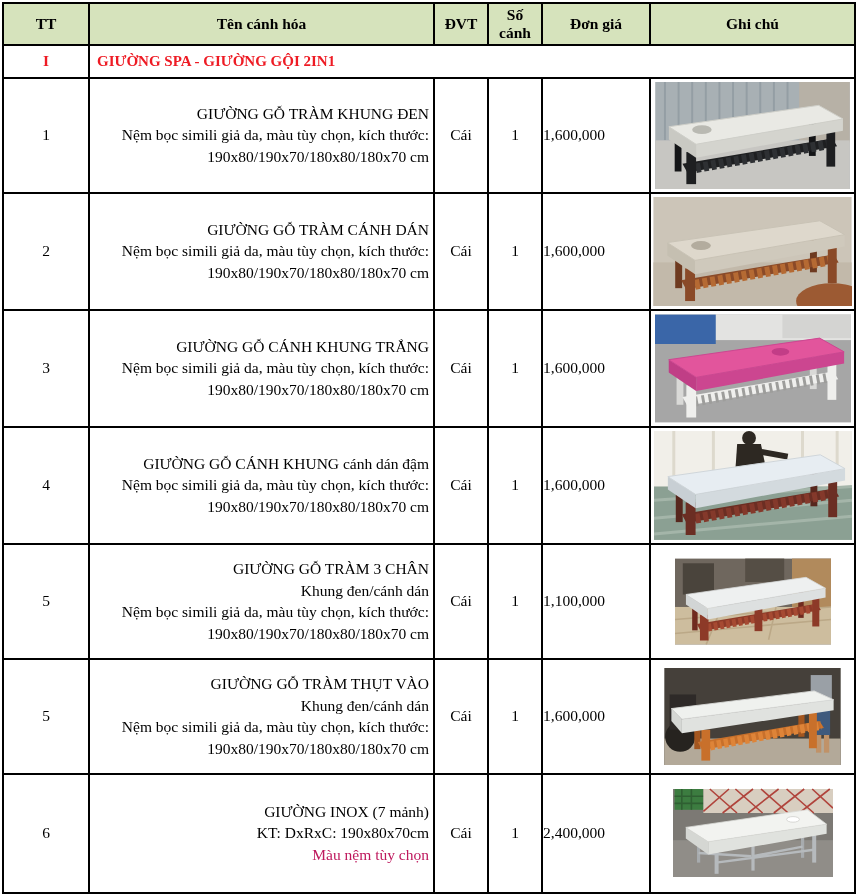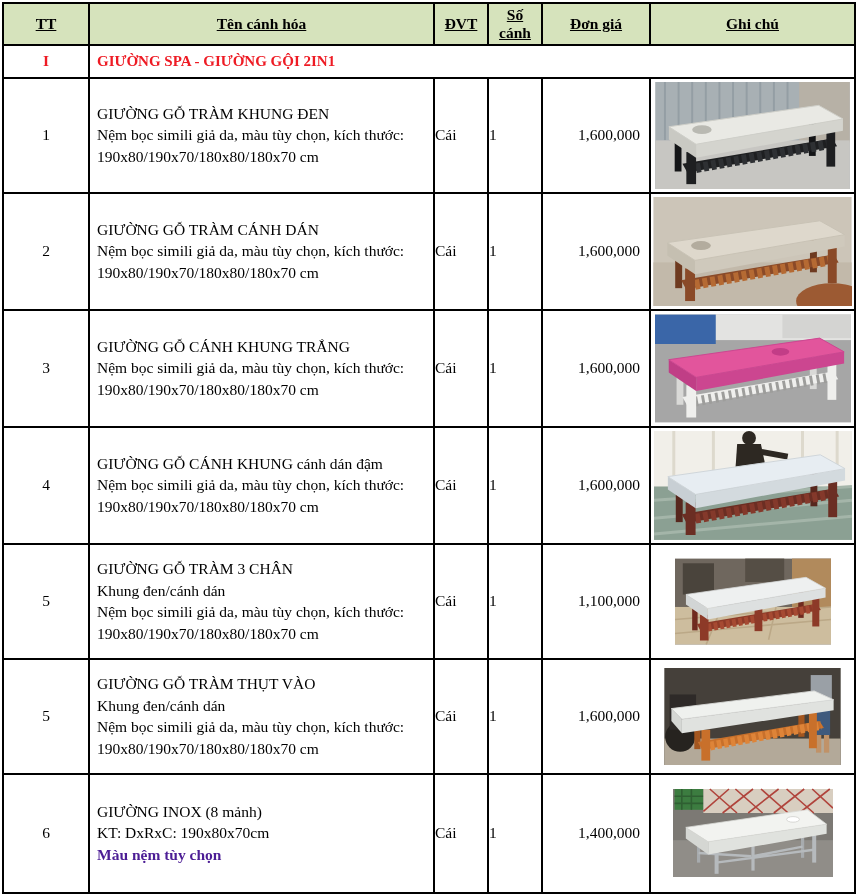--- a/index.html
+++ b/index.html
@@ -8,33 +8,33 @@
     font-family:"Liberation Serif", serif;color:#000;
     position:relative;overflow:hidden;
   }
   .sheet{position:absolute;left:2px;top:2px;}
   table{border-collapse:collapse;table-layout:fixed;width:852px;background:#fff;}
   td,th{border:2px solid #000;padding:0;vertical-align:middle;overflow:hidden;}
   th{
     background:#d6e3bc;font-weight:bold;font-size:15.5px;
     text-align:center;line-height:1.15;padding:2px 2px;
   }
-  tr.head{height:36px;text-decoration:underline;}
+  tr.head{height:36px;}
   tr.section{height:33px;}
   tr.prow{height:111px;}
   tr.prow.tall{height:115px;}
   .c-tt{text-align:center;font-size:15.5px;}
-  .c-name{font-size:15.5px;line-height:21.5px;padding:4px 4px 4px 7px;}
-  .c-dvt,.c-qty{font-size:15.5px;}
-  .c-price{text-align:right;font-size:15.5px;padding-right:9px;}
+  .c-name{font-size:15.5px;line-height:21.5px;padding:4px 4px 4px 7px;text-align:right;}
+  .c-dvt,.c-qty{text-align:center;font-size:15.5px;}
+  .c-price{text-align:left;font-size:15.5px;padding-right:9px;}
   .c-photo{text-align:center;padding:1px;}
   .c-photo svg{display:block;margin:2px auto;}
   .sec-tt{color:#ee1b24;font-weight:bold;text-align:center;font-size:15.5px;}
   .sec-title{color:#ee1b24;font-weight:bold;font-size:15px;padding-left:7px;}
-  .blue{color:#4c1d95;font-weight:bold;}
+  .blue{color:#be185d;}
 </style>
 </head>
 <body>
 
 <div class="sheet">
 <table>
   <colgroup>
     <col style="width:86px">
         <col style="width:345px">
         <col style="width:54px">
@@ -242,27 +242,27 @@
         <polygon points="20,58 192,36 192,48 20,74" fill="#e0e2df"></polygon>
         <polygon points="8,46 20,58 20,74 8,60" fill="#d5d7d4"></polygon>
         <polygon points="8,46 170,26 192,36 20,58" fill="#eff1ee" stroke="#d8dad7" stroke-width="1"></polygon>
       </svg>
     </td>
   </tr>
 
   <tr class="prow" style="height:119px">
     <td class="c-tt">6</td>
     <td class="c-name">
-      <div>GIƯỜNG INOX (8 mảnh)</div>
+      <div>GIƯỜNG INOX (7 mảnh)</div>
       <div>KT: DxRxC: 190x80x70cm</div>
       <div class="blue">Màu nệm tùy chọn</div>
     </td>
     <td class="c-dvt">Cái</td>
     <td class="c-qty">1</td>
-    <td class="c-price">1,400,000</td>
+    <td class="c-price">2,400,000</td>
     <td class="c-photo">
       <svg width="160" height="108" viewBox="0 0 200 110">
         <rect width="200" height="110" fill="#7c7974"></rect>
         <rect x="2" width="36" height="26" fill="#3c7c40"></rect>
         <path d="M2,9 H38 M2,18 H38 M11,0 V26 M23,0 V26" stroke="#2f5f32" stroke-width="2" fill="none"></path>
         <rect x="38" width="162" height="30" fill="#d8cec0"></rect>
         <path d="M38,28 L70,0 M62,30 L100,0 M94,30 L132,0 M126,30 L164,0 M158,30 L196,0 M46,0 L80,30 M78,0 L112,30 M110,0 L144,30 M142,0 L176,30 M174,0 L200,24" stroke="#b0443c" stroke-width="2" fill="none"></path>
         <rect y="64" width="200" height="46" fill="#908d88"></rect>
         <rect x="30" y="60" width="4" height="32" fill="#a7abae"></rect>
         <rect x="98" y="66" width="4" height="36" fill="#b6babd"></rect>

